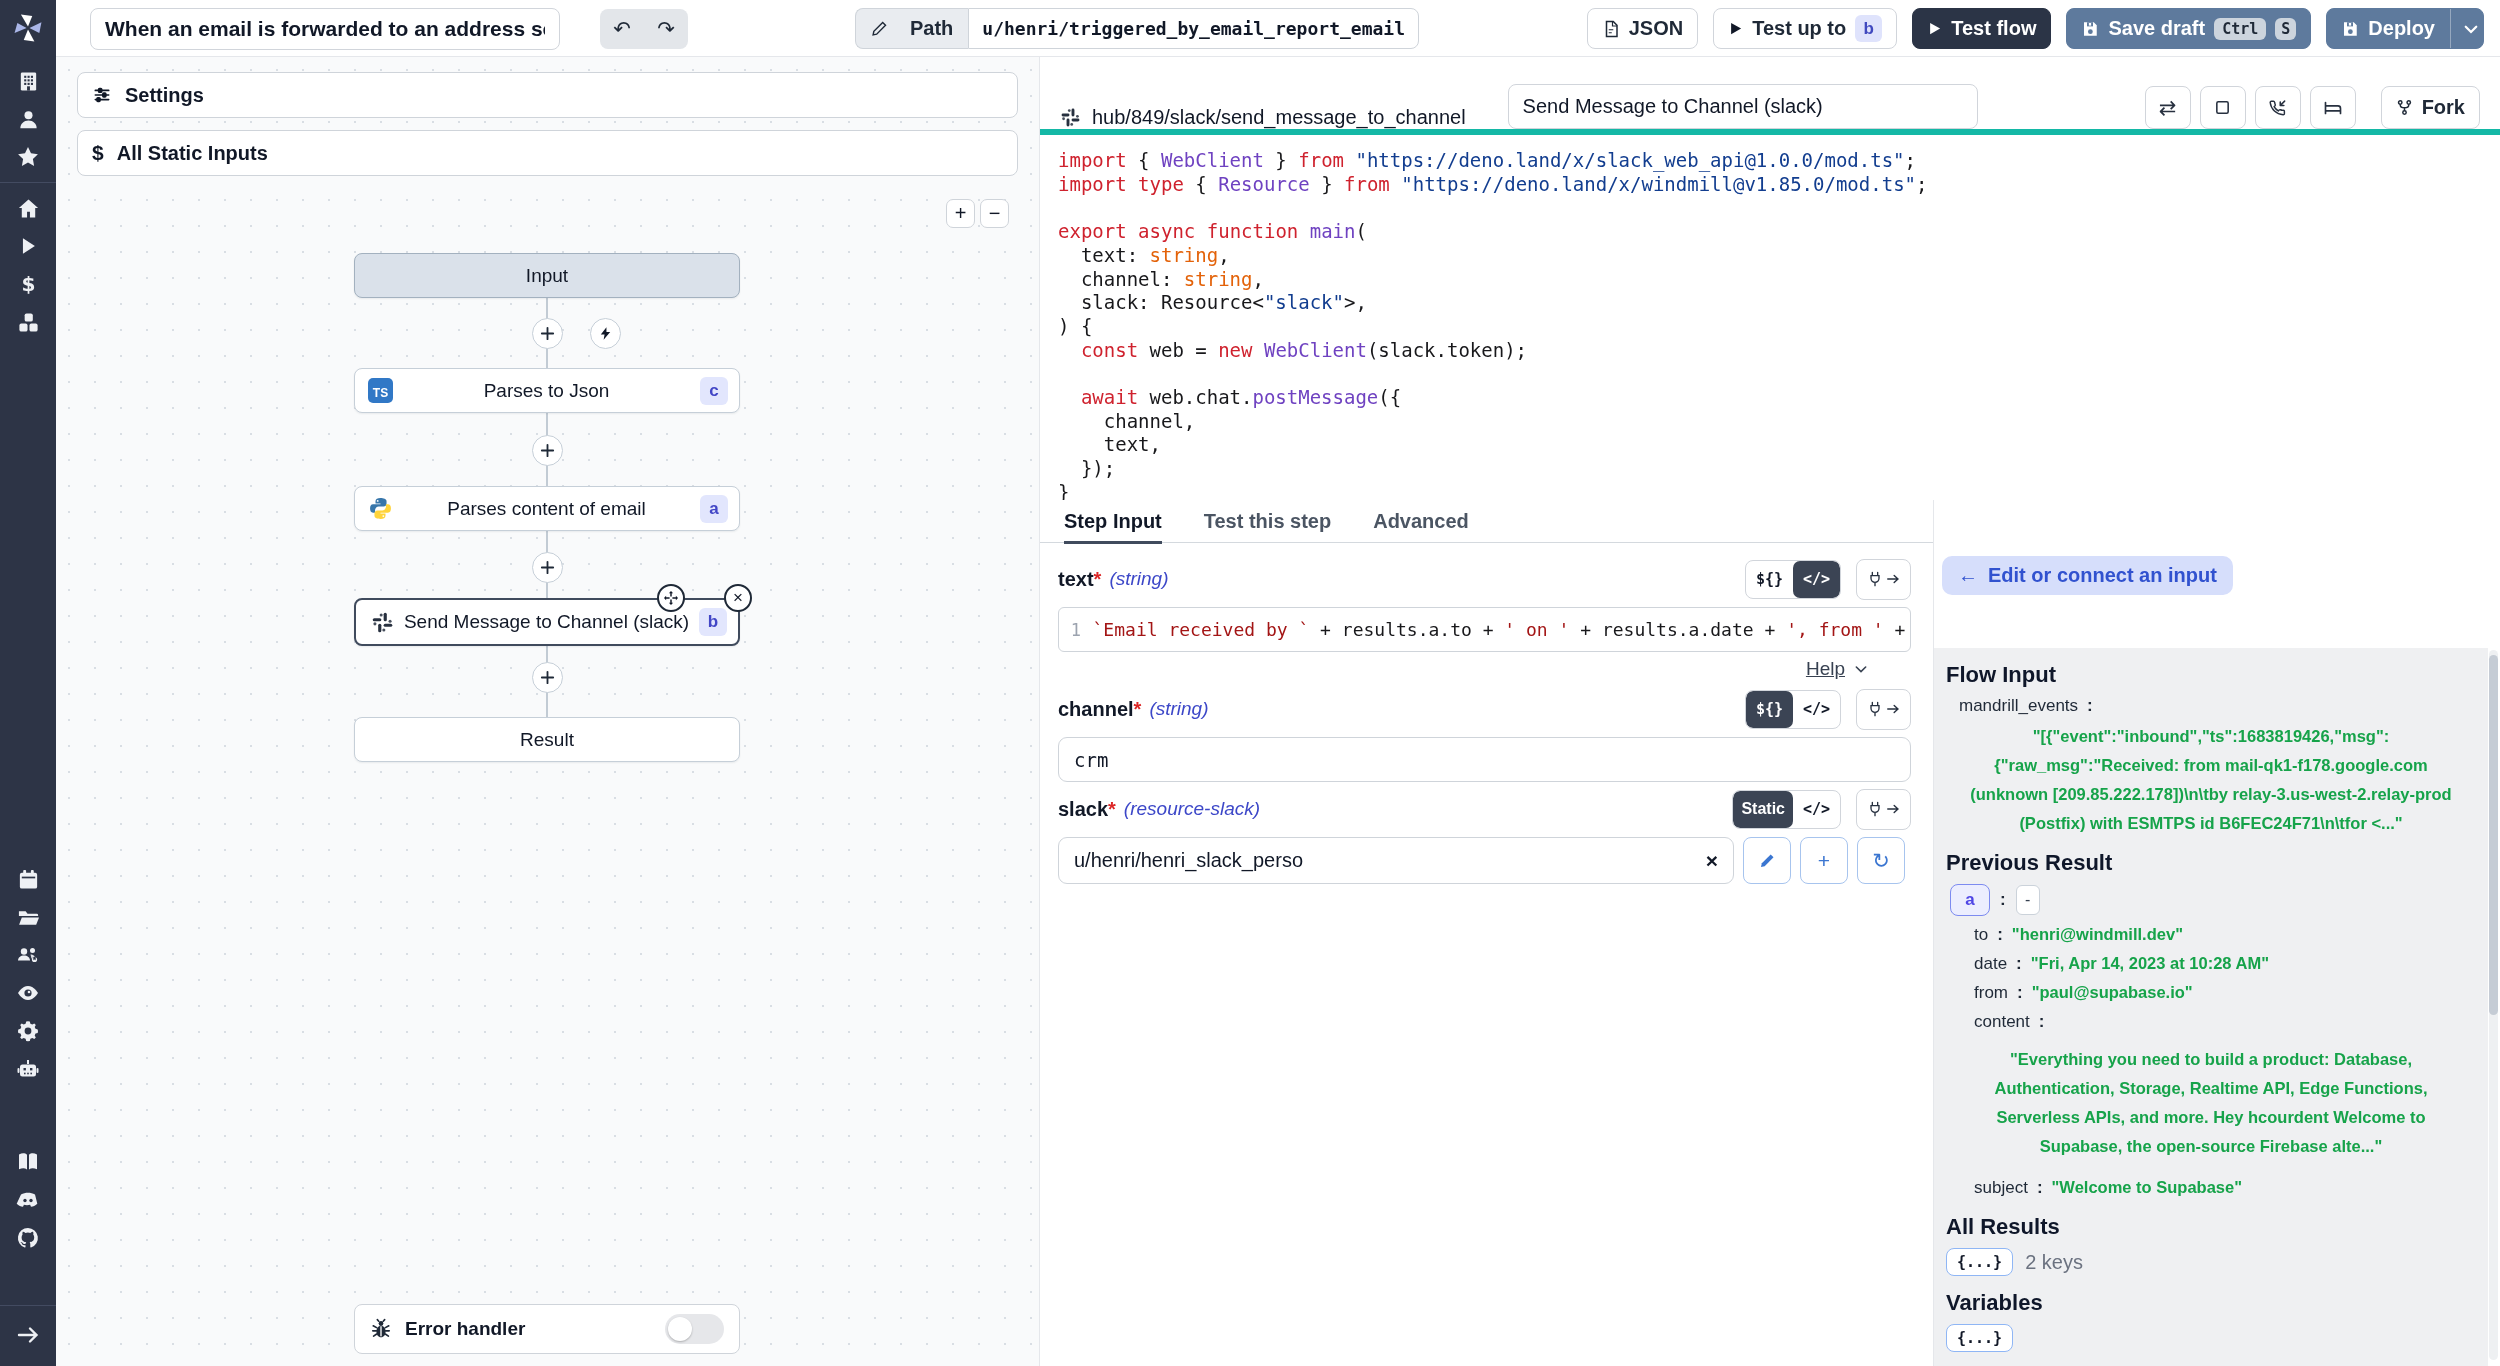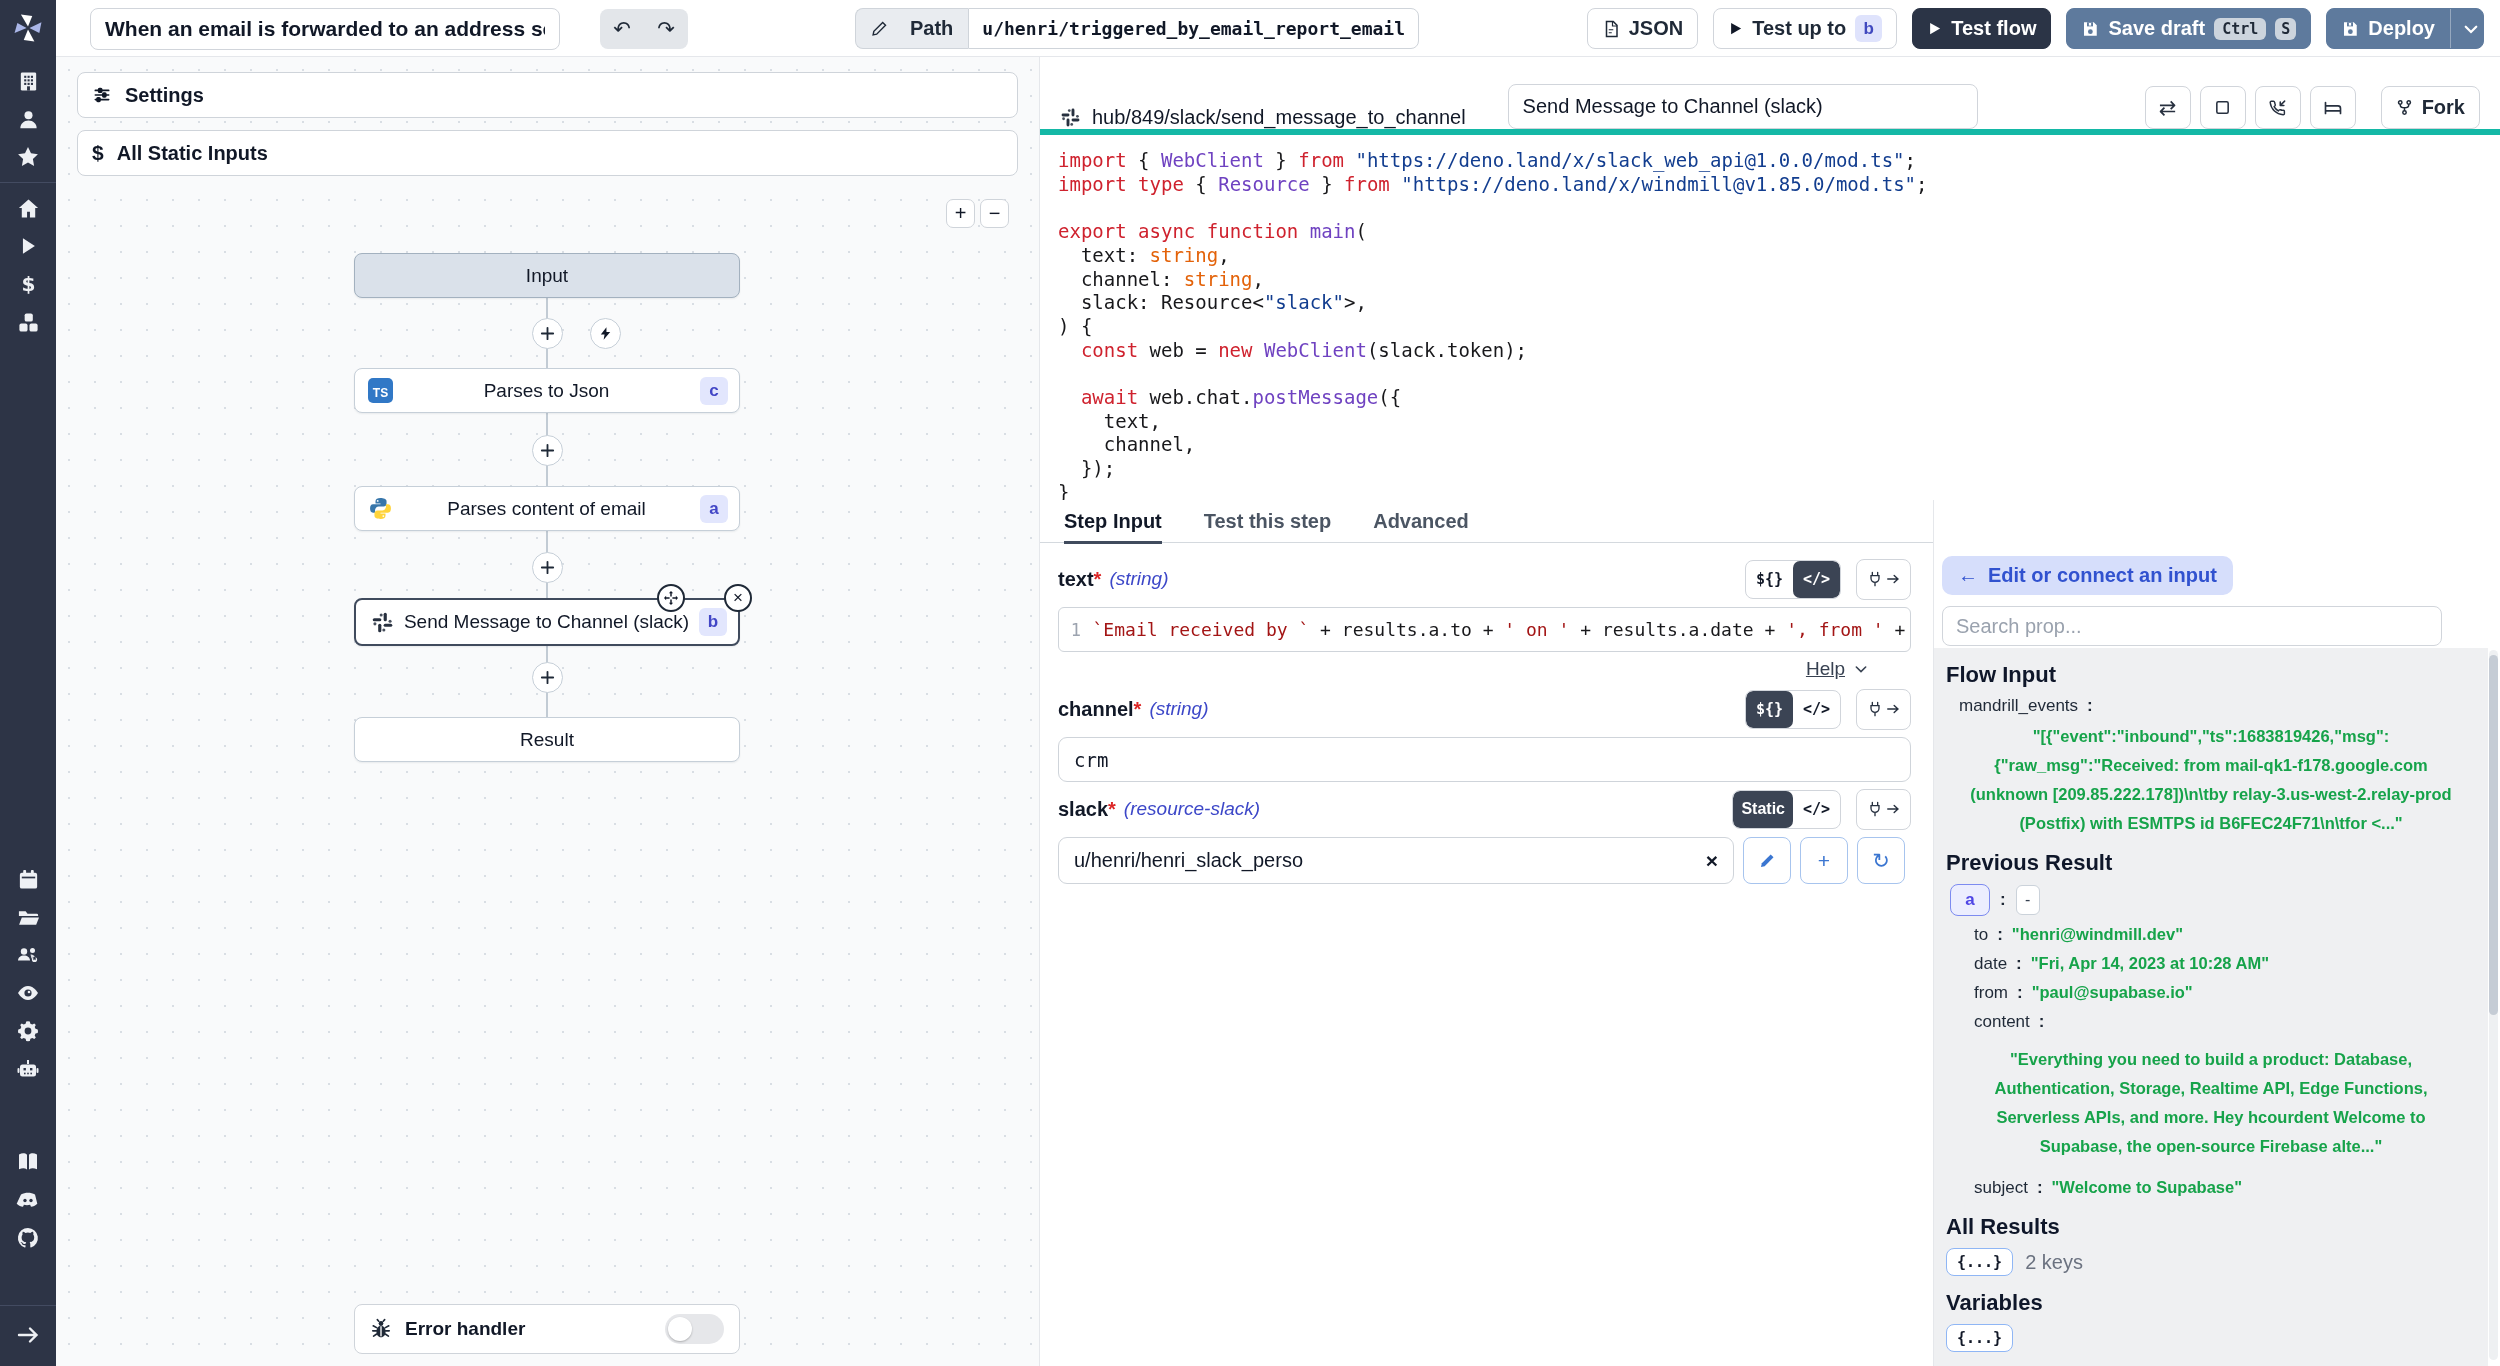--- a/index.html
+++ b/index.html
@@ -512,22 +512,22 @@
       <div class="cl"><span class="c-k">import</span><span class="c-p"> </span><span class="c-k">type</span><span class="c-p"> { </span><span class="c-i">Resource</span><span class="c-p"> } </span><span class="c-k">from</span><span class="c-p"> </span><span class="c-s">"https://deno.land/x/windmill@v1.85.0/mod.ts"</span><span class="c-p">;</span></div>
       <div class="cl">&nbsp;</div>
       <div class="cl"><span class="c-k">export</span><span class="c-p"> </span><span class="c-k">async</span><span class="c-p"> </span><span class="c-k">function</span><span class="c-p"> </span><span class="c-i">main</span><span class="c-p">(</span></div>
       <div class="cl"><span class="c-p">  text: </span><span class="c-t">string</span><span class="c-p">,</span></div>
       <div class="cl"><span class="c-p">  channel: </span><span class="c-t">string</span><span class="c-p">,</span></div>
       <div class="cl"><span class="c-p">  slack: Resource&lt;</span><span class="c-s">"slack"</span><span class="c-p">&gt;,</span></div>
       <div class="cl"><span class="c-p">) {</span></div>
       <div class="cl"><span class="c-p">  </span><span class="c-k">const</span><span class="c-p"> web = </span><span class="c-k">new</span><span class="c-p"> </span><span class="c-i">WebClient</span><span class="c-p">(slack.token);</span></div>
       <div class="cl">&nbsp;</div>
       <div class="cl"><span class="c-p">  </span><span class="c-k">await</span><span class="c-p"> web.chat.</span><span class="c-i">postMessage</span><span class="c-p">({</span></div>
+      <div class="cl"><span class="c-p">    channel,</span></div>
       <div class="cl"><span class="c-p">    text,</span></div>
-      <div class="cl"><span class="c-p">    channel,</span></div>
       <div class="cl"><span class="c-p">  });</span></div>
       <div class="cl"><span class="c-p">}</span></div>
     </div>
 
   <div class="tabs">
     <div class="tab tab-active">Step Input</div>
     <div class="tab">Test this step</div>
     <div class="tab">Advanced</div>
   </div>
 
@@ -617,21 +617,20 @@
       <div class="act">+</div>
       <div class="act">↻</div>
     </div>
   </div>
 
   <div class="prop">
     <div class="pill">
       <span>←</span>
       <span>Edit or connect an input</span>
     </div>
-    <input class="psearch" placeholder="Search prop..." style="">
 
     <div class="gpanel">
       <div class="sec-title">Flow Input</div>
       <div class="keyrow">
         <span class="pkey">mandrill_events</span>
         <span class="pcolon">:</span>
       </div>
       <div class="gval">"[{"event":"inbound","ts":1683819426,"msg":{"raw_msg":"Received: from mail-qk1-f178.google.com (unknown [209.85.222.178])\n\tby relay-3.us-west-2.relay-prod (Postfix) with ESMTPS id B6FEC24F71\n\tfor &lt;..."</div>
 
       <div class="sec-title">Previous Result</div>

